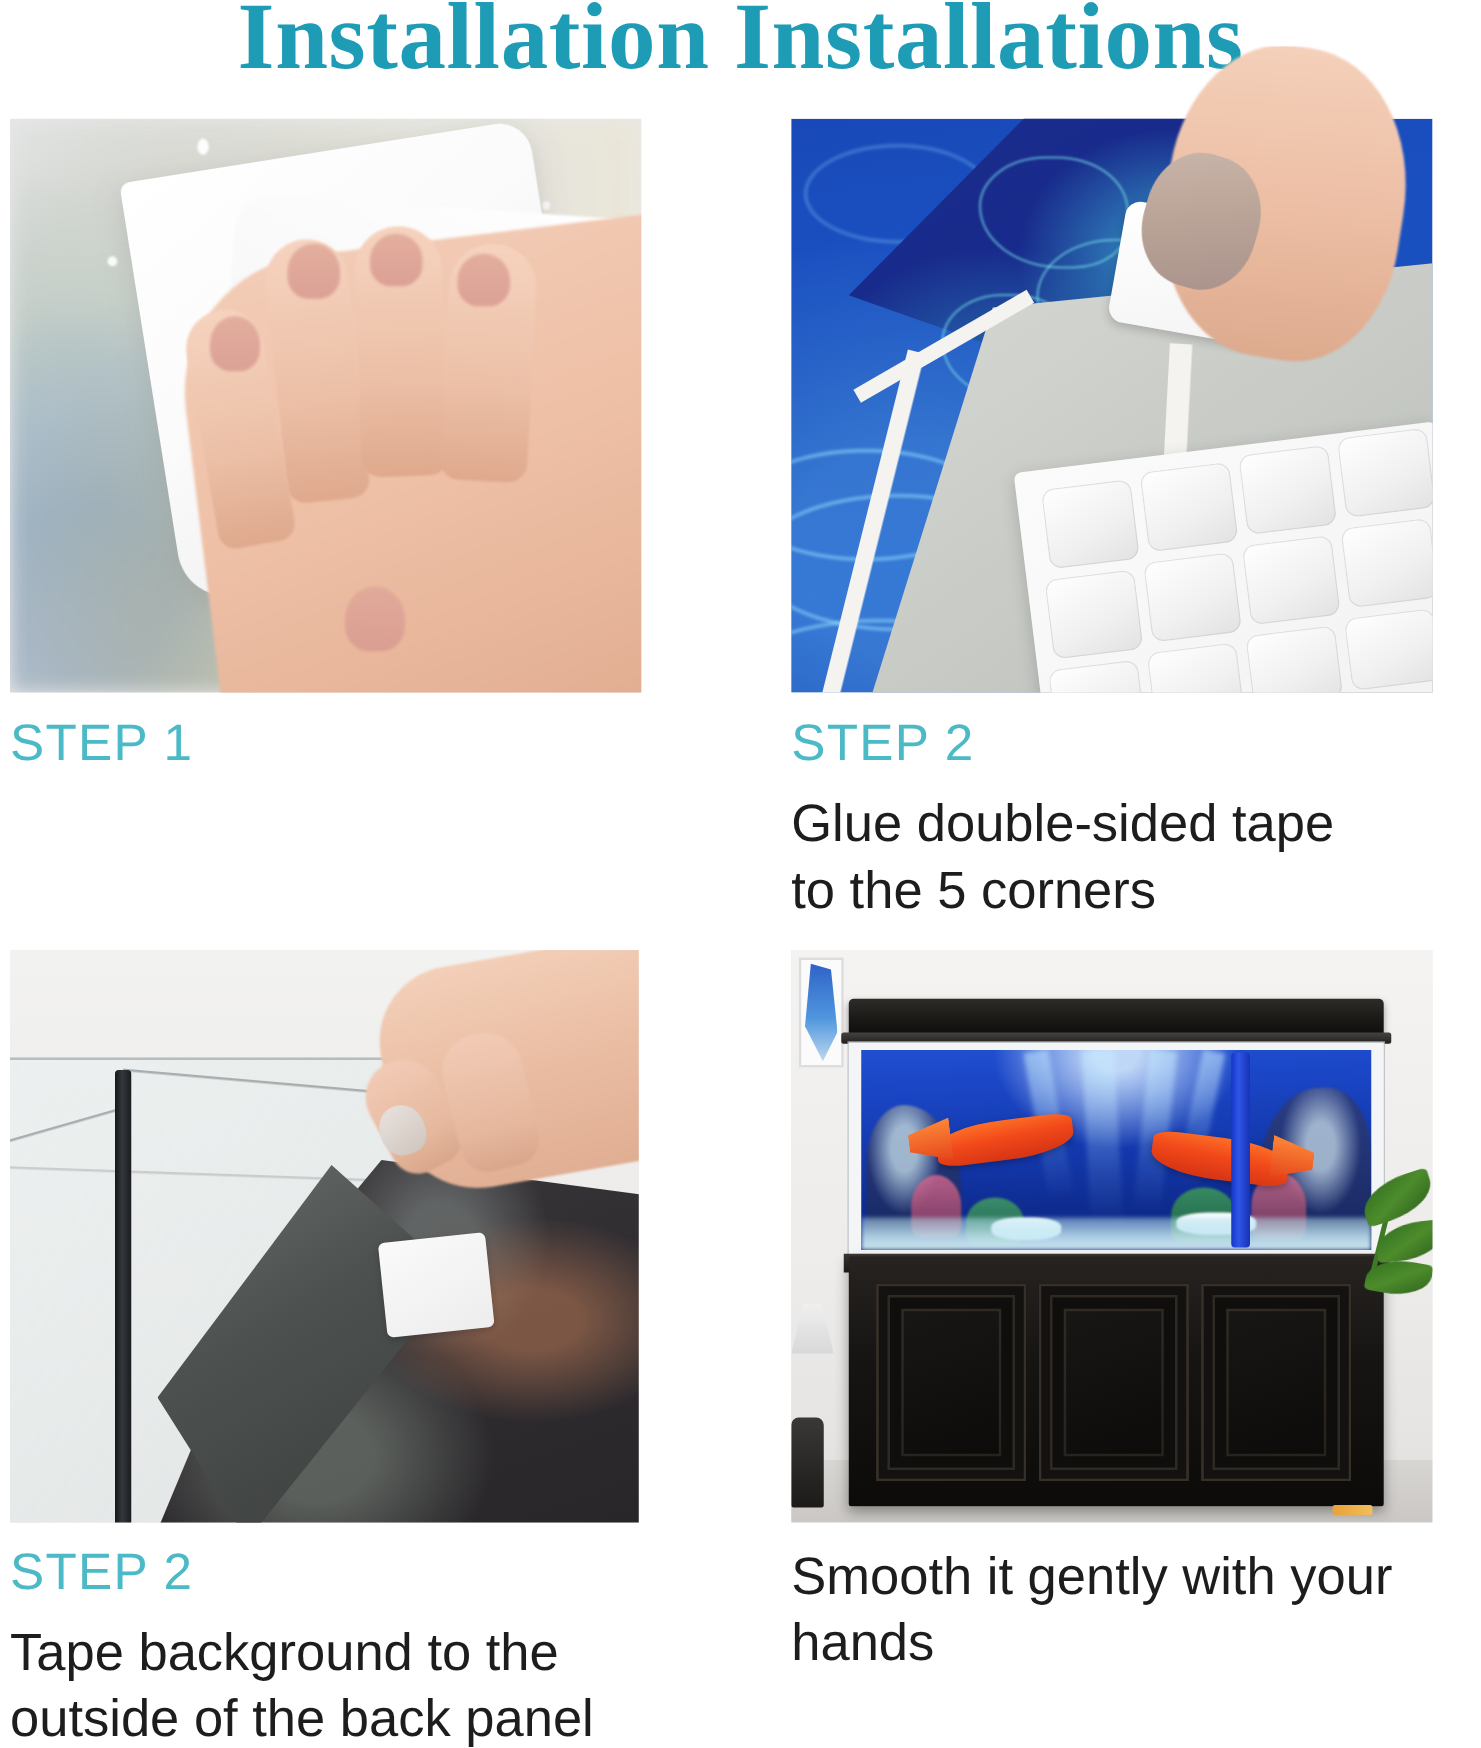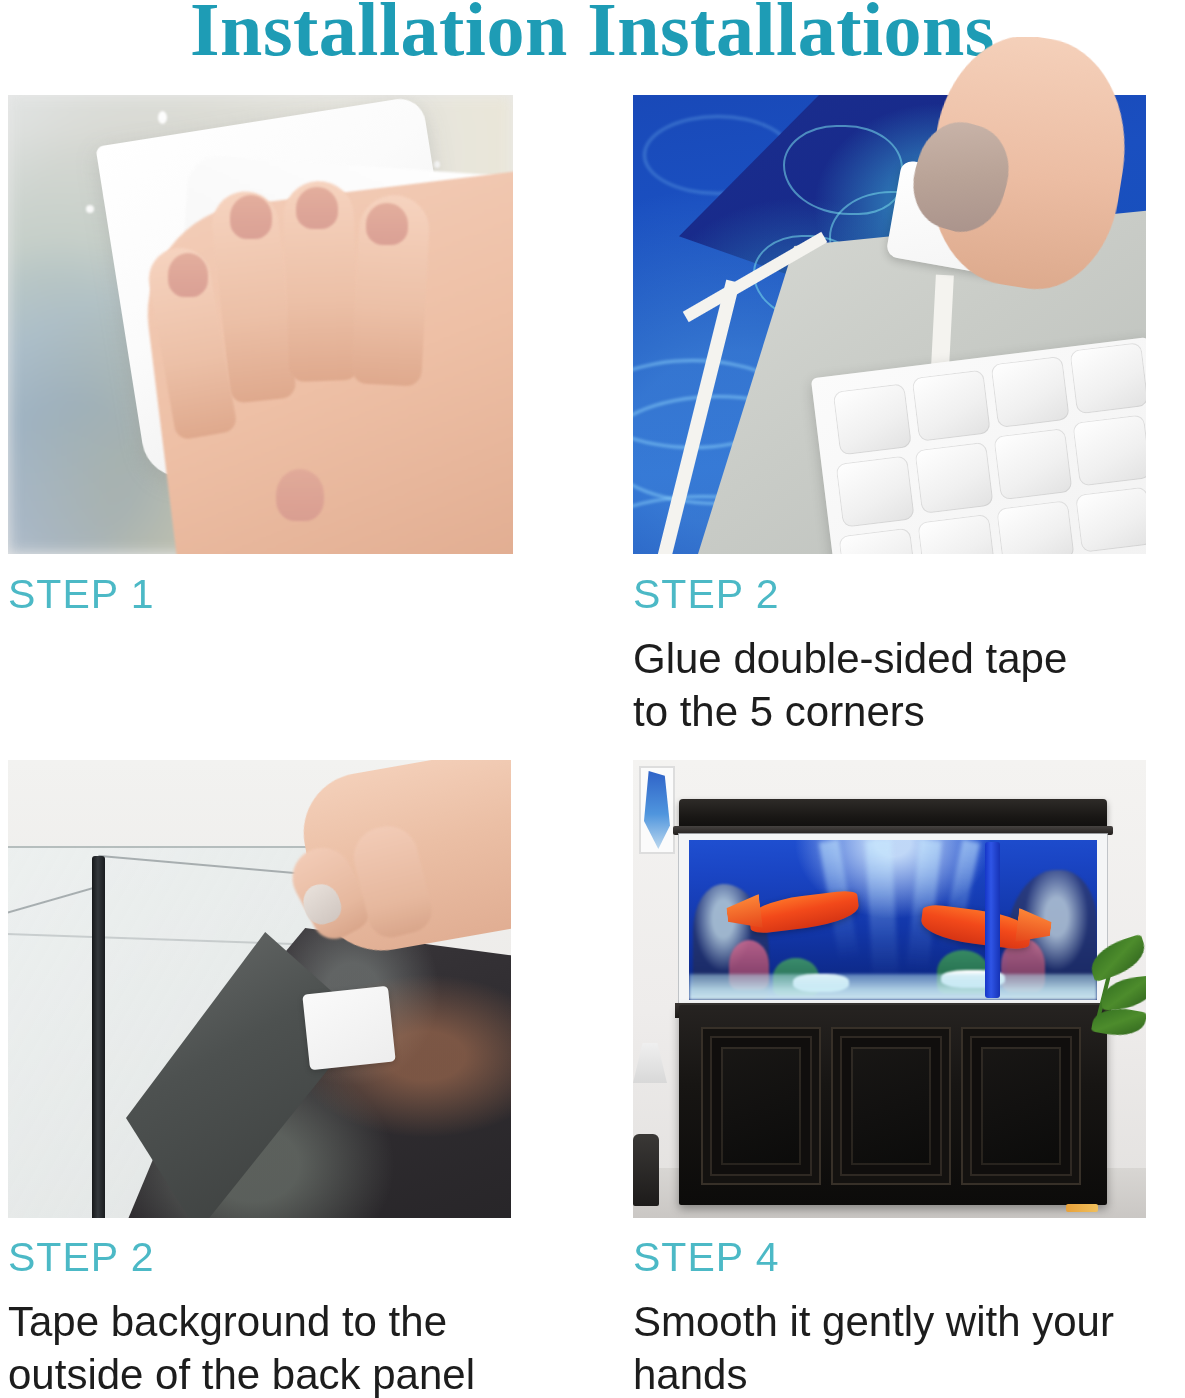--- a/index.html
+++ b/index.html
@@ -582,18 +582,17 @@
         <div class="p4-door" style="left:152px;top:22px;width:120px;height:158px;"></div>
         <div class="p4-door" style="left:282px;top:22px;width:120px;height:158px;"></div>
       </div>
 
       <div class="p4-plantstem" style="left:470px;top:196px;width:4px;height:70px;transform:rotate(14deg);"></div>
       <div class="p4-plant" style="left:456px;top:182px;width:58px;height:32px;transform:rotate(-18deg);"></div>
       <div class="p4-plant" style="left:468px;top:218px;width:54px;height:30px;transform:rotate(-6deg);"></div>
       <div class="p4-plant" style="left:460px;top:248px;width:52px;height:28px;transform:rotate(10deg);"></div>
       <div class="p4-yellow"></div>
     </div>
-    <div class="step-label">STEP 4</div>
     <div class="step-desc">Smooth it gently with your
 hands</div>
   </div>
 
 </div>
 
 </body></html>

